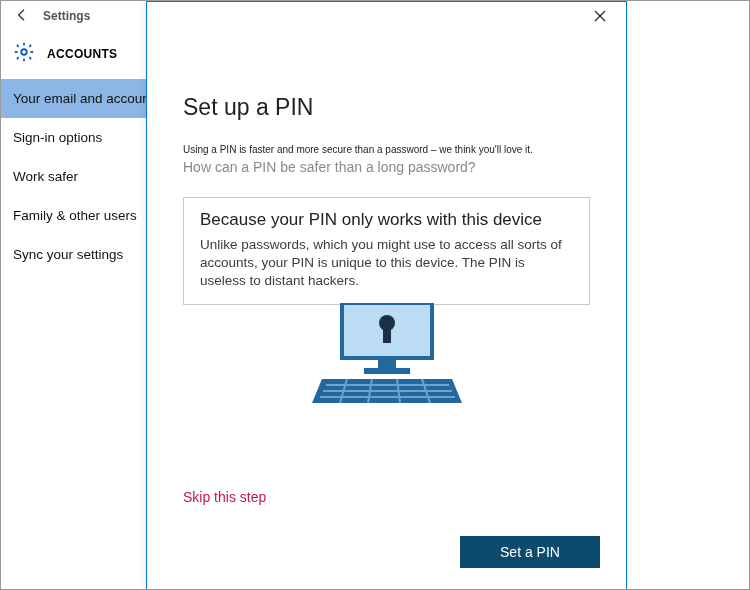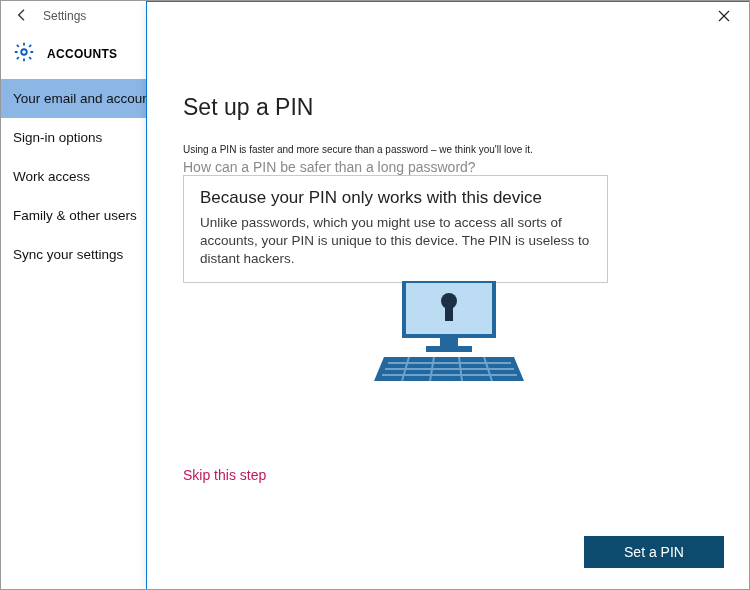--- a/index.html
+++ b/index.html
@@ -3,46 +3,46 @@
   <meta charset="utf-8">
   <style>
     * { box-sizing: border-box; margin: 0; padding: 0; font-family: "Segoe UI", Arial, sans-serif; }
     body { width: 750px; height: 590px; background: #fff; position: relative; overflow: hidden; border: 1px solid #999; }
 
     
     .settings-window { position: absolute; inset: 0; background: #fff; }
     .settings-header { height: 30px; display: flex; align-items: center; padding: 0 8px; font-size: 12px; color: #555; }
     .back-btn { width: 26px; height: 26px; display: flex; align-items: center; justify-content: center; margin-right: 8px; color:#333; }
     .back-btn svg { width: 16px; height: 16px; }
-    .settings-label { font-size: 12px; color: #555; }
+    .settings-label { font-size: 12px; color: #555; font-weight: bold; }
     .accounts-header { display: flex; align-items: center; gap: 12px; padding: 10px 12px 12px; }
     .gear { color: #0a5ec0; }
     .gear svg { width: 22px; height: 22px; }
     .accounts-title { font-size: 12px; font-weight: 700; letter-spacing: .3px; }
     .sidebar-list { width: 260px; }
     .sidebar-item { padding: 12px 12px; font-size: 13.5px; color: #111; cursor: default; }
     .sidebar-item.selected { background: #8cb6e6; }
 
     
     .dialog {
       position: absolute;
       left: 145px; top: 0;
-      width: 605px; height: 590px;
+      width: 481px; height: 590px;
       background: #fff;
       border: 1px solid #0279d8;
       box-shadow: -2px 0 8px rgba(0,0,0,.08);
     }
     .dialog-header { height: 30px; display:flex; justify-content:flex-end; align-items:center; padding-right:6px;}
     .close-btn { width: 40px; height: 28px; display:flex;align-items:center;justify-content:center; cursor:default;}
     .close-btn svg { width:12px; height:12px; }
     .dialog-body { padding: 12px 36px 0 36px; }
     .dialog-title { font-size: 23px; font-weight: 400; color:#222; margin-top: 50px; margin-bottom: 22px;}
     .dialog-desc { font-size: 10px; color:#222; line-height:1.35;}
     .dialog-sub { font-size: 14px; color:#8a8a8a; margin-top:2px;}
-    .info-box { border:1px solid #c9c9c9; padding:12px 16px 14px; max-width: 425px;}
+    .info-box { border:1px solid #c9c9c9; padding:12px 16px 14px; margin-top: 22px; max-width: 425px;}
     .info-title { font-size: 17px; color:#222; margin-bottom:6px;}
     .info-text { font-size: 13.5px; color:#3c3c3c; line-height:1.35;}
 
     
     .illus { display:flex; justify-content:center; margin-top: -2px; }
     .illus svg { width: 170px; }
 
     .skip-link { font-size: 14px; color:#be185d; margin-top: 72px; display:inline-block;}
 
     .dialog-footer { position:absolute; bottom: 22px; right: 26px;}
@@ -72,21 +72,21 @@
     <span class="accounts-title">ACCOUNTS</span>
   </div>
   <div class="sidebar-list">
     <div class="sidebar-item selected">
       <span>Your email and accounts</span>
     </div>
     <div class="sidebar-item">
       <span>Sign-in options</span>
     </div>
     <div class="sidebar-item">
-      <span>Work access</span>
+      <span>Work safer</span>
     </div>
     <div class="sidebar-item">
       <span>Family &amp; other users</span>
     </div>
     <div class="sidebar-item">
       <span>Sync your settings</span>
     </div>
   </div>
 </div>
 

